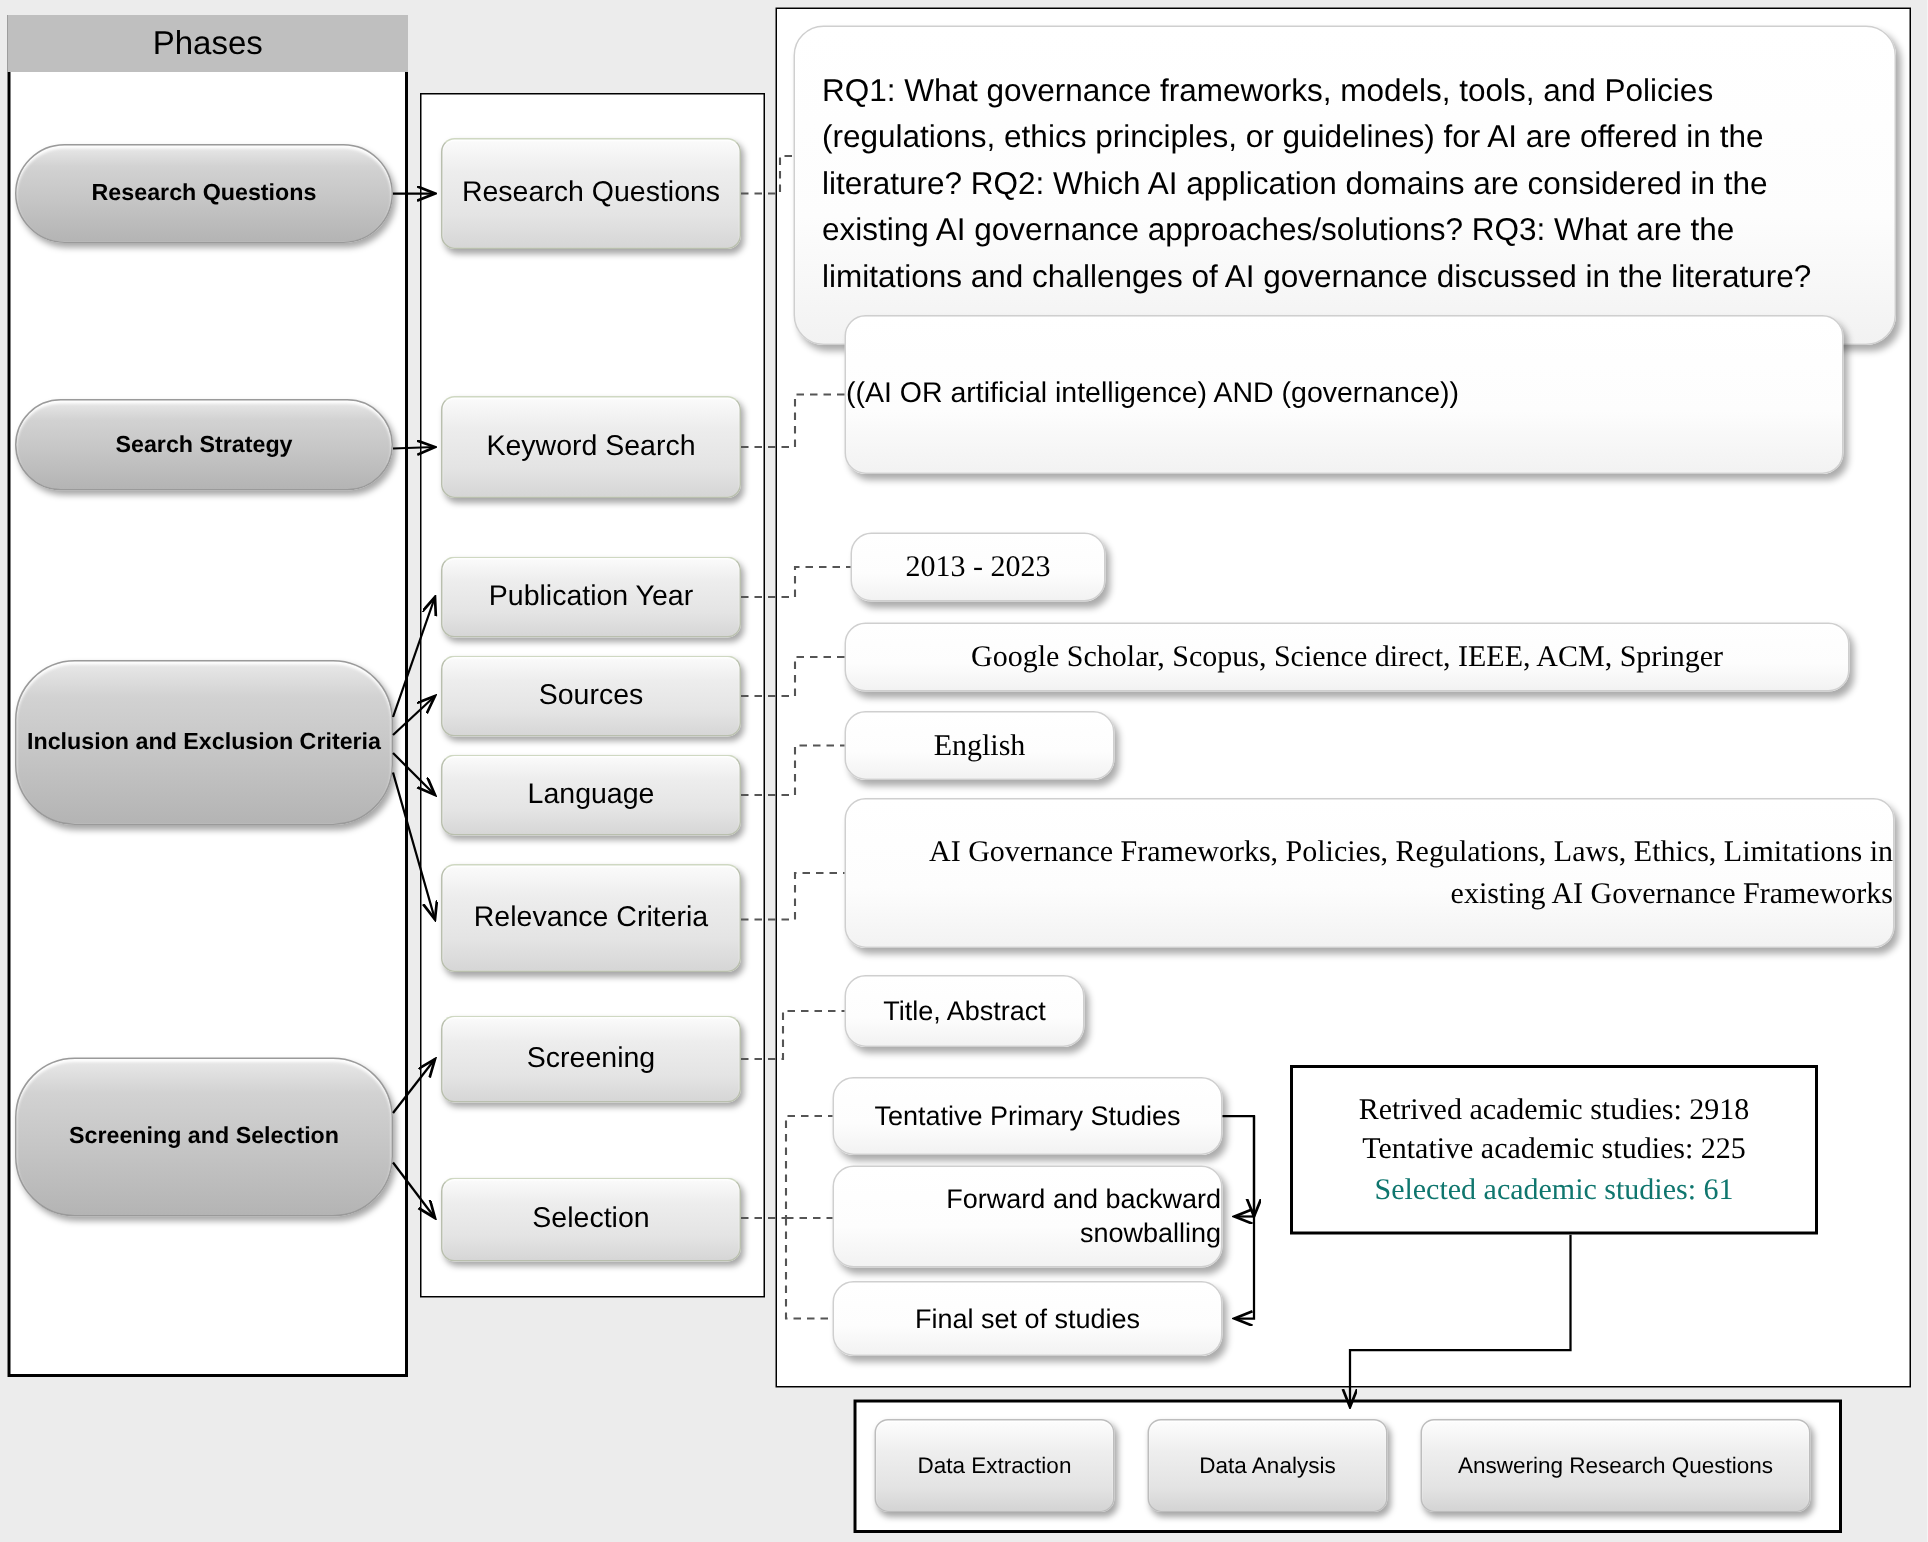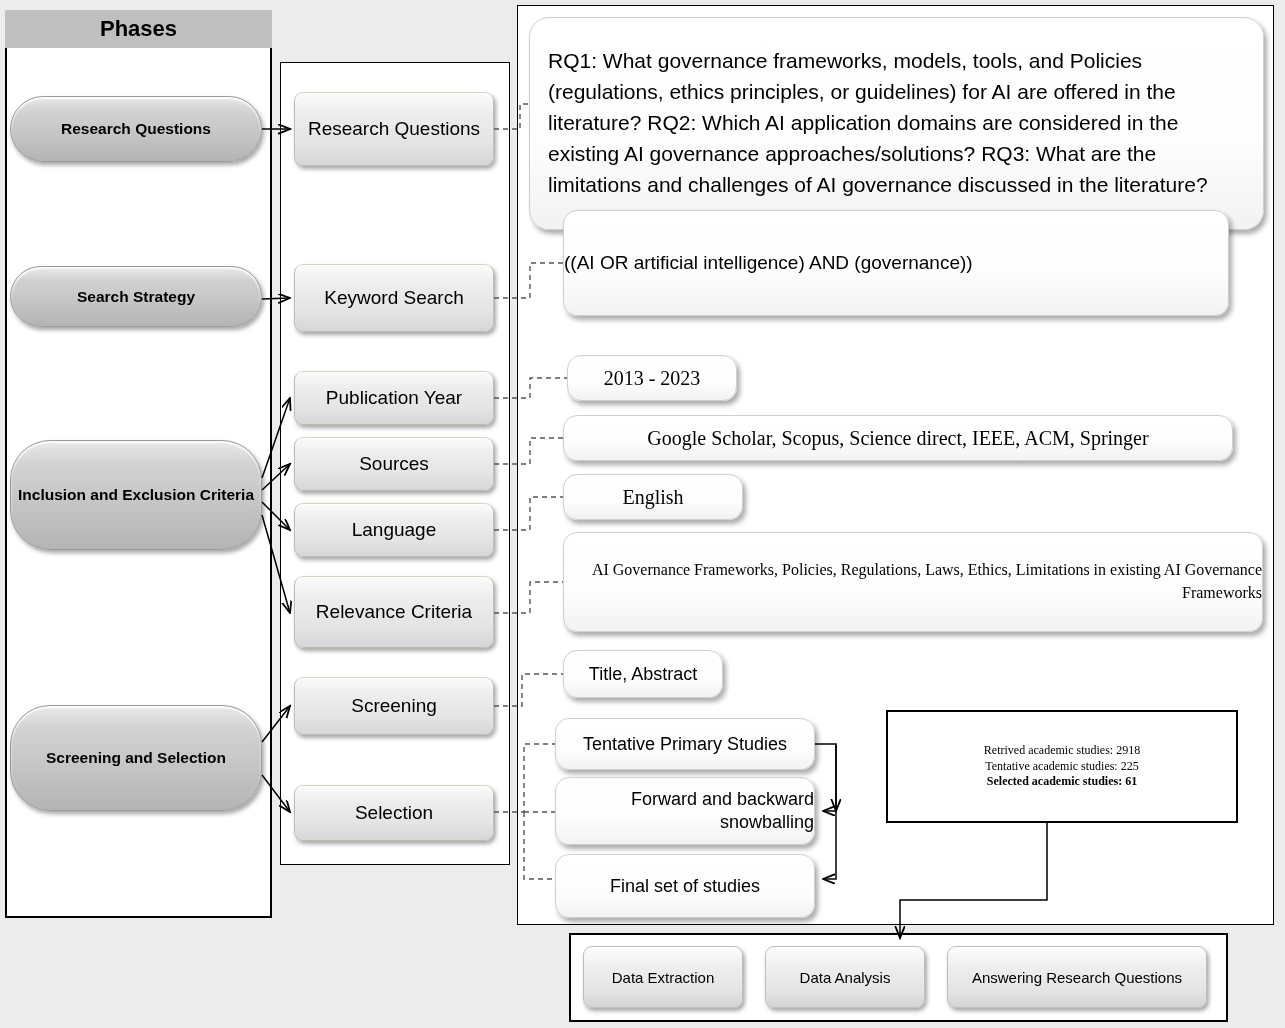--- a/index.html
+++ b/index.html
@@ -13,21 +13,21 @@
 
   
   #phases-col{
     left:5px;top:10px;width:267px;height:908px;
     background:#fff;border:2px solid #000;box-sizing:border-box;
   }
   #phases-header{
     left:5px;top:10px;width:267px;height:38px;
     background:#bfbfbf;box-sizing:border-box;
     display:flex;align-items:center;justify-content:center;
-    font-weight:bold;font-size:22px;color:#000;z-index:3;
+    font-weight:normal;font-size:22px;color:#000;z-index:3;
   }
   .phase-pill{
     left:10px;width:252px;
     background:linear-gradient(to bottom,#e9e9e9 0%,#d2d2d2 22%,#c6c6c6 55%,#b4b4b4 100%);
     border:1px solid #9a9a9a;
     border-radius:40px;
     box-shadow:2px 3px 4px rgba(0,0,0,.35), inset 0 2px 2px rgba(255,255,255,.95);
     display:flex;align-items:center;justify-content:center;text-align:center;
     font-weight:bold;font-size:15.5px;color:#000;line-height:1.25;
     z-index:4;box-sizing:border-box;
@@ -78,34 +78,34 @@
   .rbox.center{justify-content:center;text-align:right;}
   .serif{font-family:"Liberation Serif", serif;}
 
   #r-rq{left:529px;top:17px;width:735px;height:213px;
         padding:4px 18px;font-size:21px;line-height:1.47;border-radius:20px;}
   #r-rq div{width:100%;}
   #r-kw{left:563px;top:210px;width:666px;height:106px;font-size:19px;}
   #r-year{left:567px;top:355px;width:170px;height:46px;font-size:20px;}
   #r-src{left:563px;top:415px;width:670px;height:46px;font-size:20px;}
   #r-eng{left:563px;top:474px;width:180px;height:46px;font-size:20px;}
-  #r-rel{left:563px;top:532px;width:700px;height:100px;font-size:16px;line-height:1.42;}
+  #r-rel{left:563px;top:532px;width:700px;height:100px;font-size:20px;line-height:1.42;}
   #r-ta{left:563px;top:650px;width:160px;height:48px;font-size:18px;}
   #r-tps{left:555px;top:718px;width:260px;height:52px;font-size:18px;}
   #r-snow{left:555px;top:777px;width:260px;height:68px;font-size:18px;line-height:1.3;}
-  #r-fin{left:555px;top:854px;width:260px;height:64px;font-size:18px;}
+  #r-fin{left:555px;top:854px;width:260px;height:50px;font-size:18px;}
 
   
   #stats-box{
     left:860px;top:710px;width:352px;height:113px;
     background:#fff;border:2px solid #000;box-sizing:border-box;
     display:flex;flex-direction:column;align-items:center;justify-content:center;
-    font-family:"Liberation Serif", serif;font-size:12px;line-height:1.33;z-index:6;margin-left:26px;
-  }
-  #stats-box .hl{color:#000000;font-weight:bold;}
+    font-family:"Liberation Serif", serif;font-size:20px;line-height:1.33;z-index:6;
+  }
+  #stats-box .hl{color:#0f766e;font-weight:normal;}
 
   
   #bottom-panel{
     left:569px;top:933px;width:659px;height:89px;
     background:#fff;border:2px solid #000;box-sizing:border-box;
   }
   .bbox{
     top:946px;height:62px;
     background:linear-gradient(to bottom,#fdfdfd 0%,#eeeeee 35%,#e3e3e3 75%,#d4d4d4 100%);
     border:1px solid #bdbdbd;border-radius:9px;

